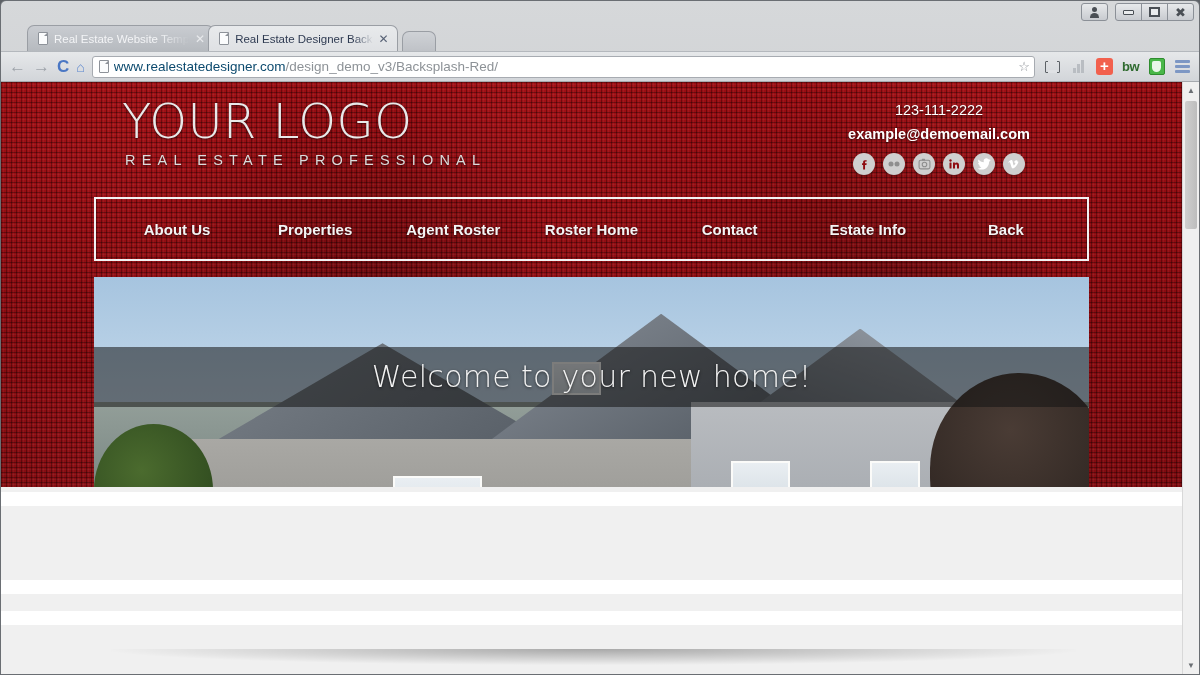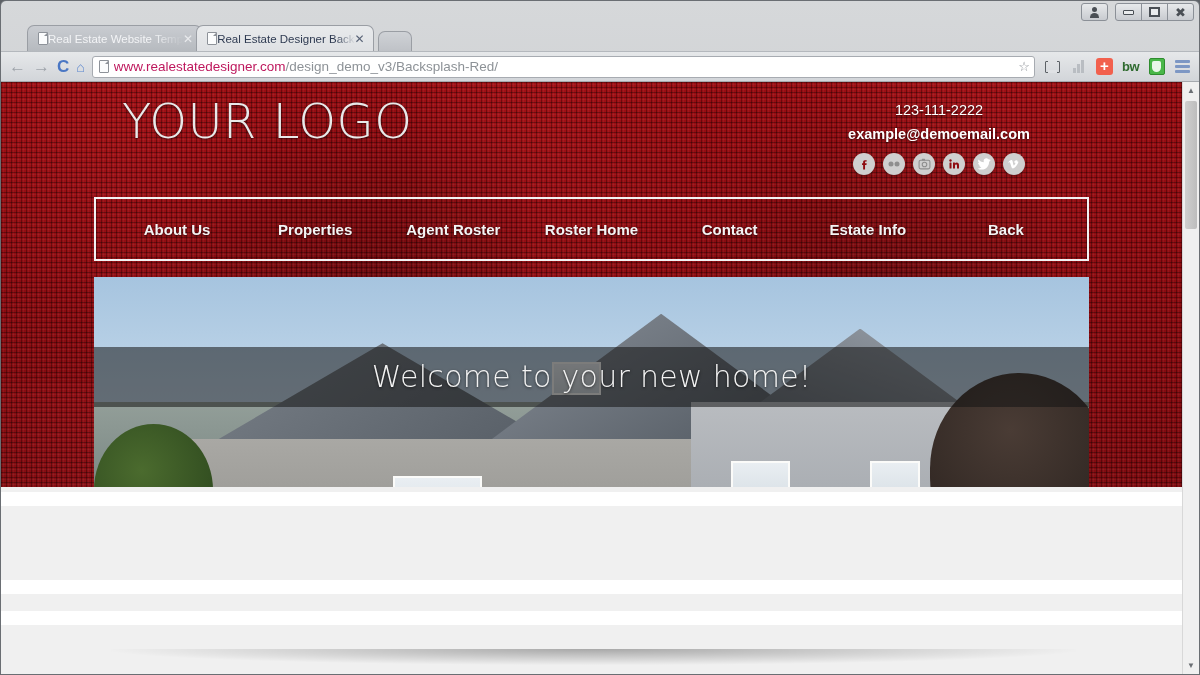--- a/index.html
+++ b/index.html
@@ -47,21 +47,21 @@
 
   
   .tabstrip {
     height: 26px; position: relative; flex: none;
     padding-left: 26px;
     display: flex; align-items: flex-end;
   }
   .tab {
     position: relative;
     height: 26px;
-    display: flex; align-items: center; 
+    display: flex; align-items: center; gap: 6px;
     padding: 0 8px 0 10px;
     font-size: 11.5px;
     max-width: 190px;
     border-radius: 7px 7px 0 0;
     border: 1px solid #9a9ea4;
     border-bottom: none;
     cursor: default;
   }
   .tab.inactive {
     background: linear-gradient(#c9ccd1, #b6babf);
@@ -115,21 +115,21 @@
   .reload { font-size: 17px; font-weight: bold; color: #4a77c4; line-height:1; font-family:"Liberation Sans",sans-serif;}
   .homebtn { font-size: 14px; color: #5b87cf; line-height: 1; }
   .urlbar {
     flex: 1; height: 22px; background: #fff;
     border: 1px solid #a7abb1; border-radius: 3px;
     display: flex; align-items: center;
     padding: 0 4px 0 6px; gap: 5px;
     min-width: 0;
   }
   .url-text { font-size: 13.5px; white-space: nowrap; overflow: hidden; flex: 1; color: #8d9297; }
-  .url-domain { color: #be185d; }
+  .url-domain { color: #0c4a6e; }
   .star { margin-left: auto; color: #8b9096; font-size: 13px; line-height: 1; }
   .ext-icons { display: flex; align-items: center; gap: 9px; padding-left: 2px; }
   .ext { width: 17px; height: 17px; display:flex; align-items:center; justify-content:center; }
   .ext-cast { width:15px;height:12px;border:1.5px solid #5c6166; border-radius:1px; position:relative;}
   .ext-cast:before,.ext-cast:after{content:"";position:absolute;background:#dfe1e4;}
   .ext-cast:before{left:2px;right:2px;top:-1px;height:3px;}
   .ext-cast:after{left:2px;right:2px;bottom:-1px;height:3px;}
   .ext-bars { display:flex; align-items:flex-end; gap:1px; height:13px;}
   .ext-bars i { width:3px; background:#b9bdc2; display:block;}
   .ext-bars i:nth-child(1){height:5px}.ext-bars i:nth-child(2){height:9px}.ext-bars i:nth-child(3){height:13px}
@@ -392,20 +392,21 @@
 
   <div class="viewport">
     <div class="page">
 
       <header class="site-header">
         <div class="container">
 
           <div class="brand-row">
             <div class="logo-block">
               <div class="logo-main">YOUR LOGO</div>
+              <div class="logo-sub">REAL ESTATE PROFESSIONAL</div>
             </div>
 
             <div class="contact-block">
               <div class="phone">123-111-2222</div>
               <div class="email">example@demoemail.com</div>
 
               <div class="social-row">
                 <a class="social">
                   <svg width="13" height="13" viewBox="0 0 24 24" fill="#8e0b10">
                       <path d="M15 4h-2.5C10.6 4 9.5 5.3 9.5 7.2V9.5H7.5V13h2V21h3.5v-8h2.6l.4-3.5h-3V7.6c0-.7.2-1.1 1.1-1.1H16V4z"></path>

